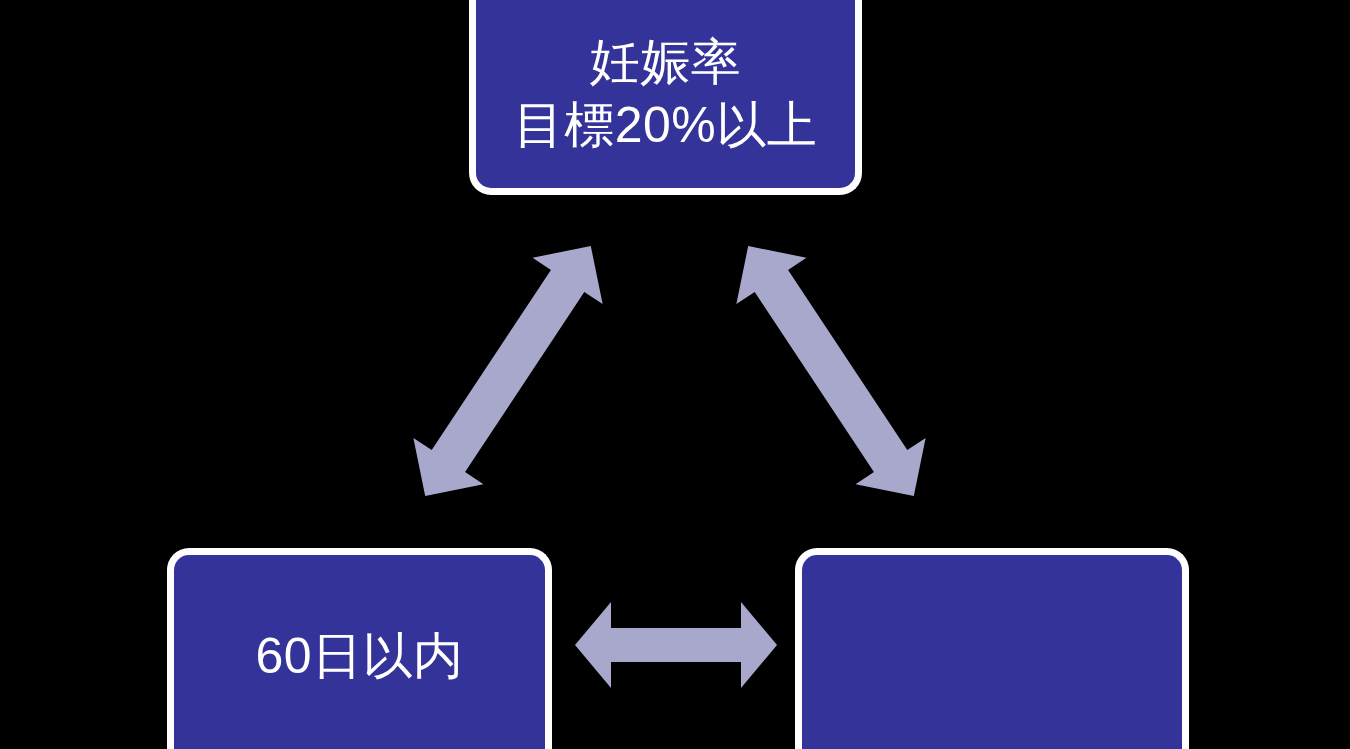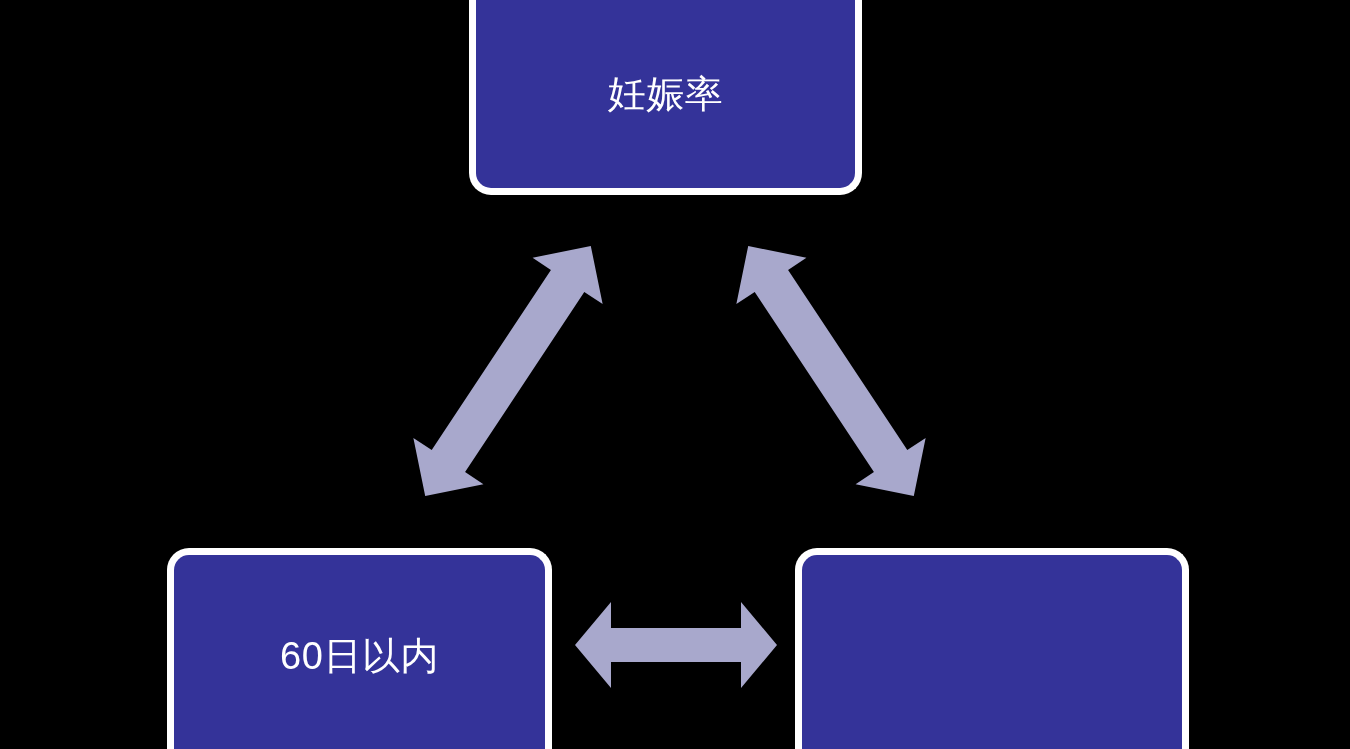--- a/index.html
+++ b/index.html
@@ -28,21 +28,21 @@
     flex-direction: column;
     align-items: center;
     justify-content: center;
     color: #ffffff;
     text-align: center;
     line-height: 1.18;
   }
   .kpi-line {
     display: block;
     white-space: nowrap;
-    font-size: 38px;
+    font-size: 50px;
     letter-spacing: 0.5px;
     padding: 2px 0;
   }
 
   
   #box-pregnancy-rate {
     left: 469px;
     top: -8px;
     width: 393px;
     height: 203px;
@@ -96,20 +96,21 @@
       <polygon points="-108,-20 -108,-42 -150,0 -108,42 -108,20 108,20 108,42 150,0 108,-42 108,-20" fill="#a8a8cc"></polygon>
     </g>
 
     <g transform="translate(676,645)">
       <polygon points="-65,-17 -65,-43 -101,0 -65,43 -65,17 65,17 65,43 101,0 65,-43 65,-17" fill="#a8a8cc"></polygon>
     </g>
   </svg>
 
   <div class="kpi-box" id="box-pregnancy-rate">
     <span class="kpi-line">妊娠率</span>
+    <span class="kpi-line">目標20%以上</span>
   </div>
 
   <div class="kpi-box" id="box-culling-rate">
     <span class="kpi-line">60日以内</span>
   </div>
 
   <div class="kpi-box" id="box-bulk-somatic-cells">
   </div>
 
 </div>

